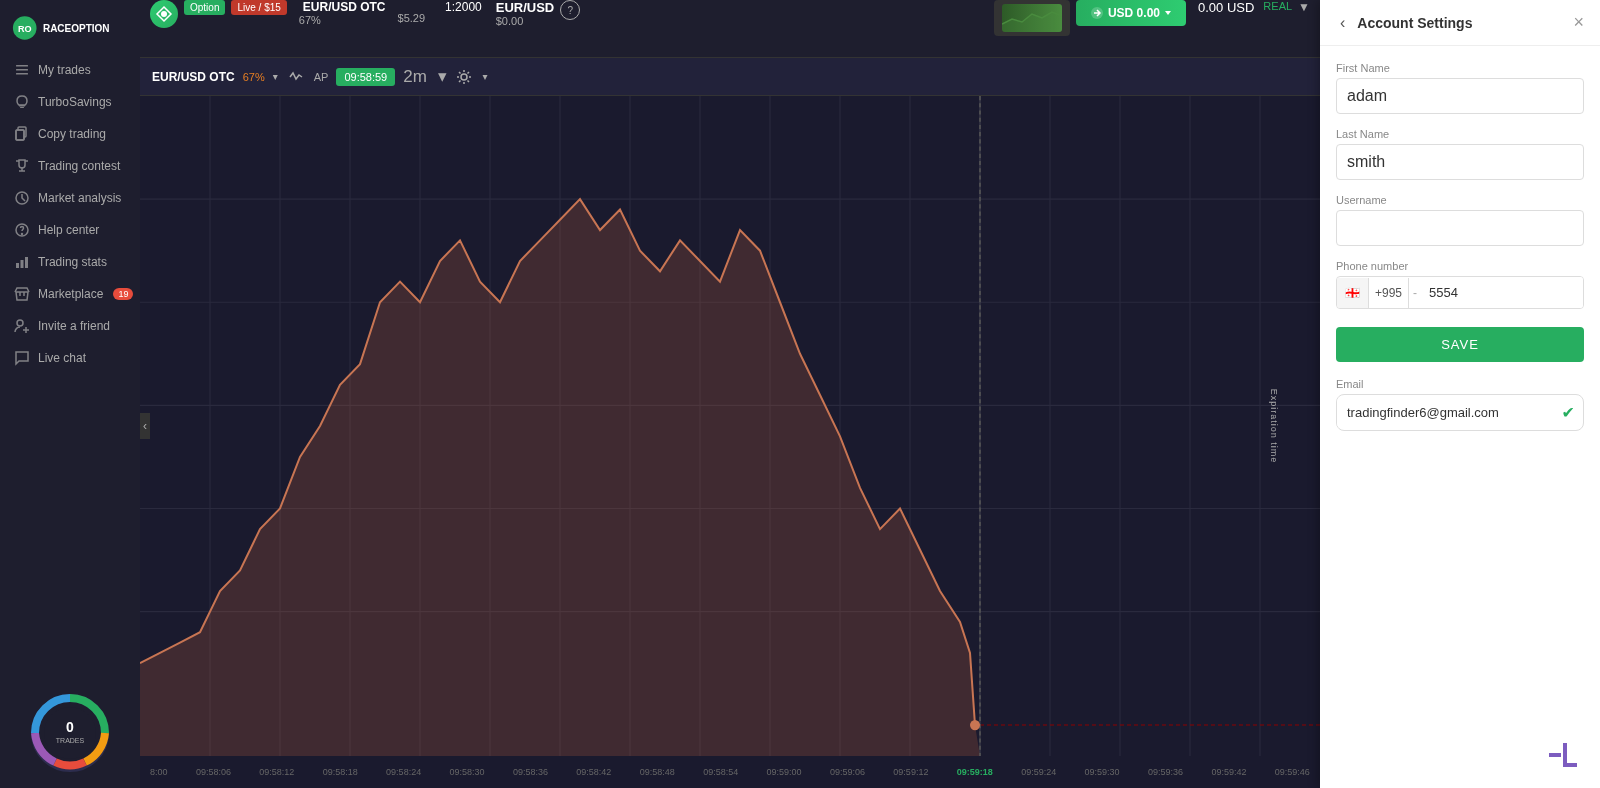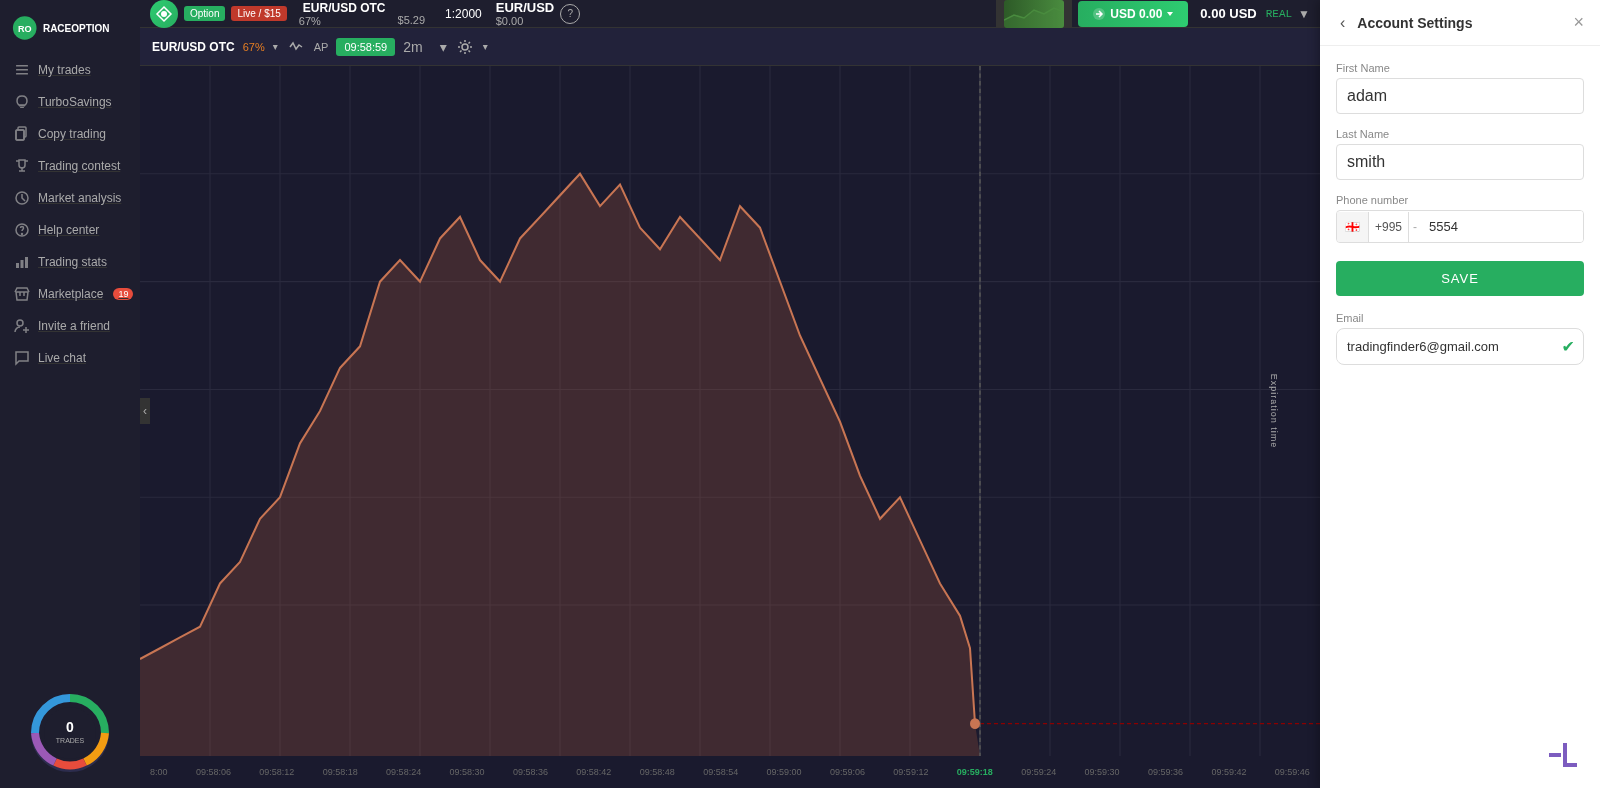--- a/index.html
+++ b/index.html
@@ -8,21 +8,20 @@
     
     .sidebar {
       width: 140px;
       background: #1e1e2e;
       display: flex;
       flex-direction: column;
       align-items: flex-end;
       padding-top: 8px;
       flex-shrink: 0;
       z-index: 10;
-      text-decoration: underline;
     }
     .sidebar-logo {
       display: flex;
       align-items: center;
       padding: 6px 12px 12px 12px;
       width: 100%;
     }
     .logo-img {
       width: 100px;
       height: 28px;
@@ -72,24 +71,24 @@
       flex: 1;
       display: flex;
       flex-direction: column;
       background: #2a2a3e;
       position: relative;
       overflow: hidden;
     }
 
     
     .topbar {
-      height: 28px;
+      height: 58px;
       background: #1e1e2e;
       display: flex;
-      align-items: center;
+      align-items: flex-start;
       padding: 0 10px;
       gap: 6px;
       flex-shrink: 0;
       border-bottom: 1px solid #333;
     }
     .topbar-tag {
       background: #888;
       color: #fff;
       border-radius: 3px;
       font-size: 10px;
@@ -156,28 +155,27 @@
       font-size: 12px;
       font-weight: bold;
       cursor: pointer;
       display: flex;
       align-items: center;
       gap: 4px;
     }
     .topbar-balance {
       color: #fff;
       font-size: 13px;
-      font-weight: bold;
+      font-weight: normal;
       margin-left: 6px;
     }
     .topbar-real {
       color: #27ae60;
       font-size: 11px;
       margin-left: 3px;
-      font-family: Liberation Mono, monospace;
     }
     .topbar-arrow { color: #aaa; font-size: 12px; cursor: pointer; }
 
     
     .chart-toolbar {
       height: 38px;
       background: #22223a;
       display: flex;
       align-items: center;
       padding: 0 12px;
@@ -211,24 +209,24 @@
     }
     .chart-timer {
       background: #27ae60;
       color: #fff;
       font-size: 11px;
       padding: 3px 8px;
       border-radius: 3px;
     }
     .chart-interval {
       color: #aaa;
-      font-size: 14px;
-      display: flex;
-      align-items: center;
-      gap: 17px;
+      font-size: 17px;
+      display: flex;
+      align-items: center;
+      gap: 11px;
       cursor: pointer;
     }
     .chart-settings-icon {
       width: 20px;
       height: 20px;
       color: #aaa;
       cursor: pointer;
       display: flex;
       align-items: center;
       justify-content: center;
@@ -830,20 +828,24 @@
       <input class="form-input" type="text" value="adam" style="">
     </div>
 
     
     <div class="form-group">
       <label class="form-label">Last Name</label>
       <input class="form-input" type="text" value="smith" style="">
     </div>
 
     
+    <div class="form-group">
+      <label class="form-label">Username</label>
+      <input class="form-input" type="text" style="">
+    </div>
 
     
     <div class="form-group">
       <label class="form-label">Phone number</label>
       <div class="phone-row">
         <div class="phone-flag">
           <span>🇬🇪</span>
         </div>
         <span class="phone-code">+995</span>
         <span style="padding:8px 4px;color:#aaa;font-size:12px;">-</span>

